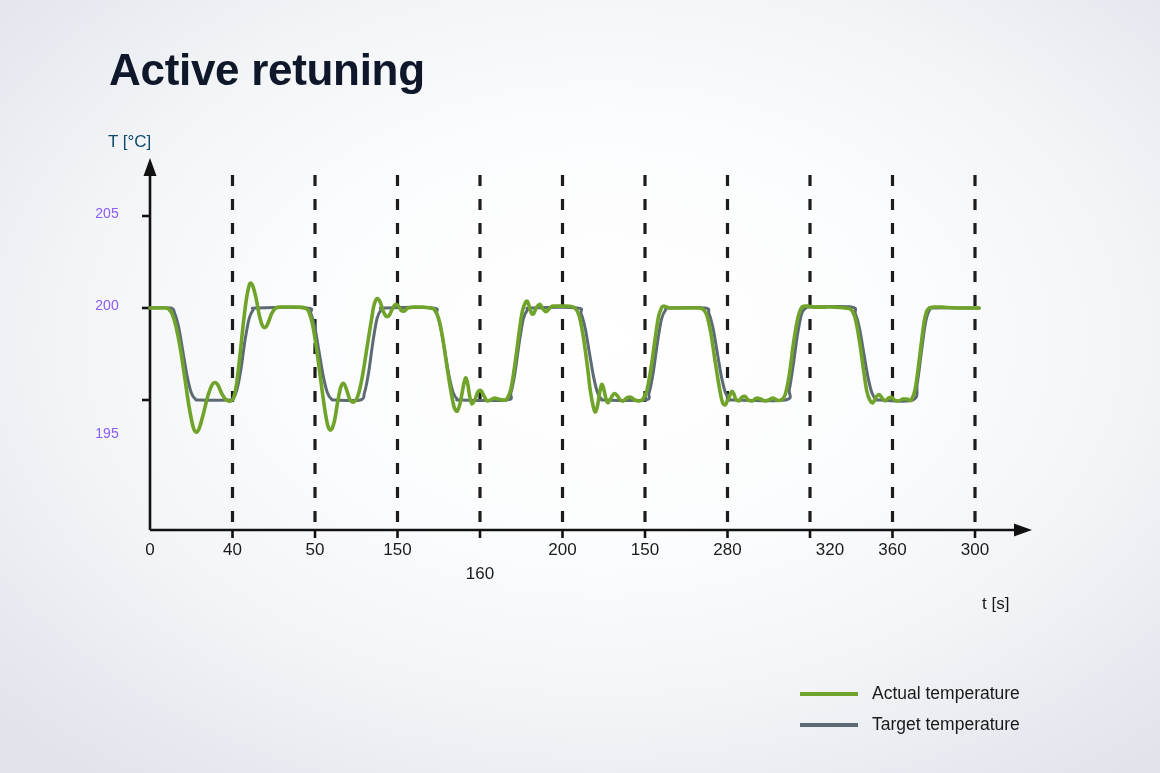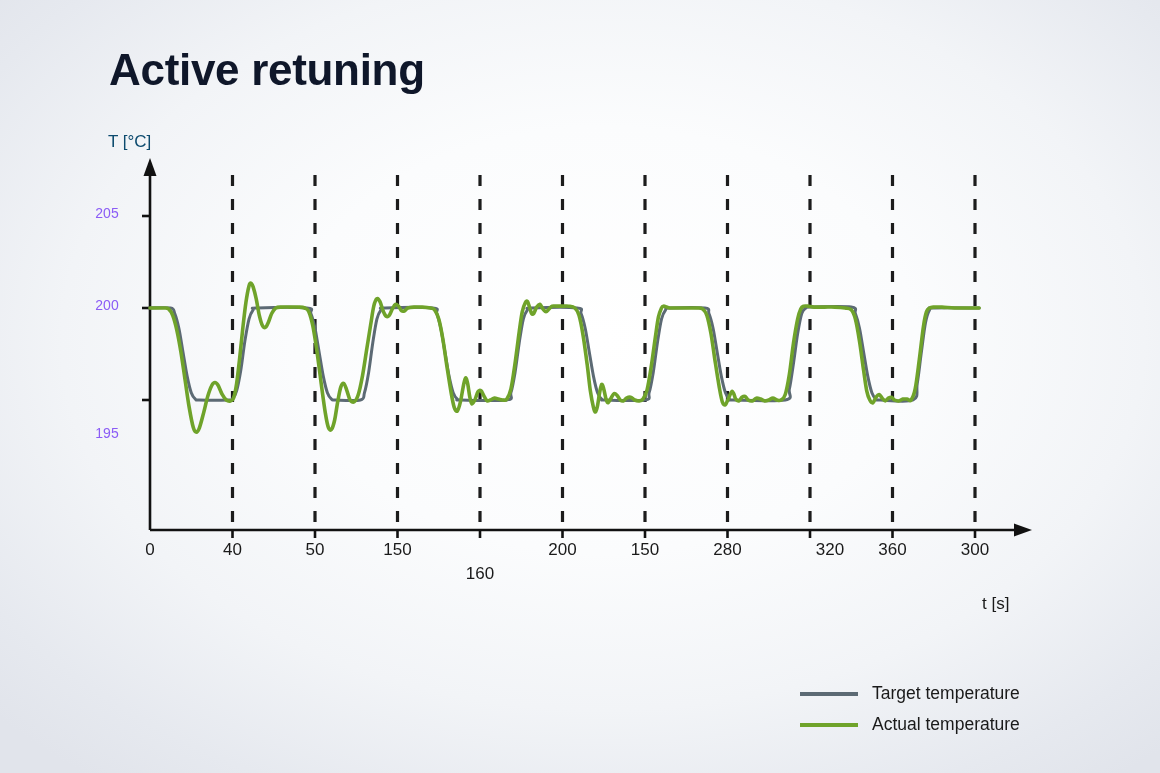--- a/index.html
+++ b/index.html
@@ -162,22 +162,22 @@
       <div class="xtick-label" style="left: 537.5px; top: 540px;">200</div>
       <div class="xtick-label" style="left: 620px; top: 540px;">150</div>
       <div class="xtick-label" style="left: 702.5px; top: 540px;">280</div>
       <div class="xtick-label" style="left: 805px; top: 540px;">320</div>
       <div class="xtick-label" style="left: 867.5px; top: 540px;">360</div>
       <div class="xtick-label" style="left: 950px; top: 540px;">300</div>
     </div>
 
   <div class="legend">
     <div class="legend-row">
+      <span class="legend-swatch" id="swatch-actual" style="border-top-color: rgb(111, 163, 42);"></span>
+      <span class="legend-text">Actual temperature</span>
+    </div>
+    <div class="legend-row">
       <span class="legend-swatch" id="swatch-target" style="border-top-color: rgb(92, 106, 116);"></span>
       <span class="legend-text">Target temperature</span>
-    </div>
-    <div class="legend-row">
-      <span class="legend-swatch" id="swatch-actual" style="border-top-color: rgb(111, 163, 42);"></span>
-      <span class="legend-text">Actual temperature</span>
     </div>
   </div>
 
 </div>
 
 </body></html>

